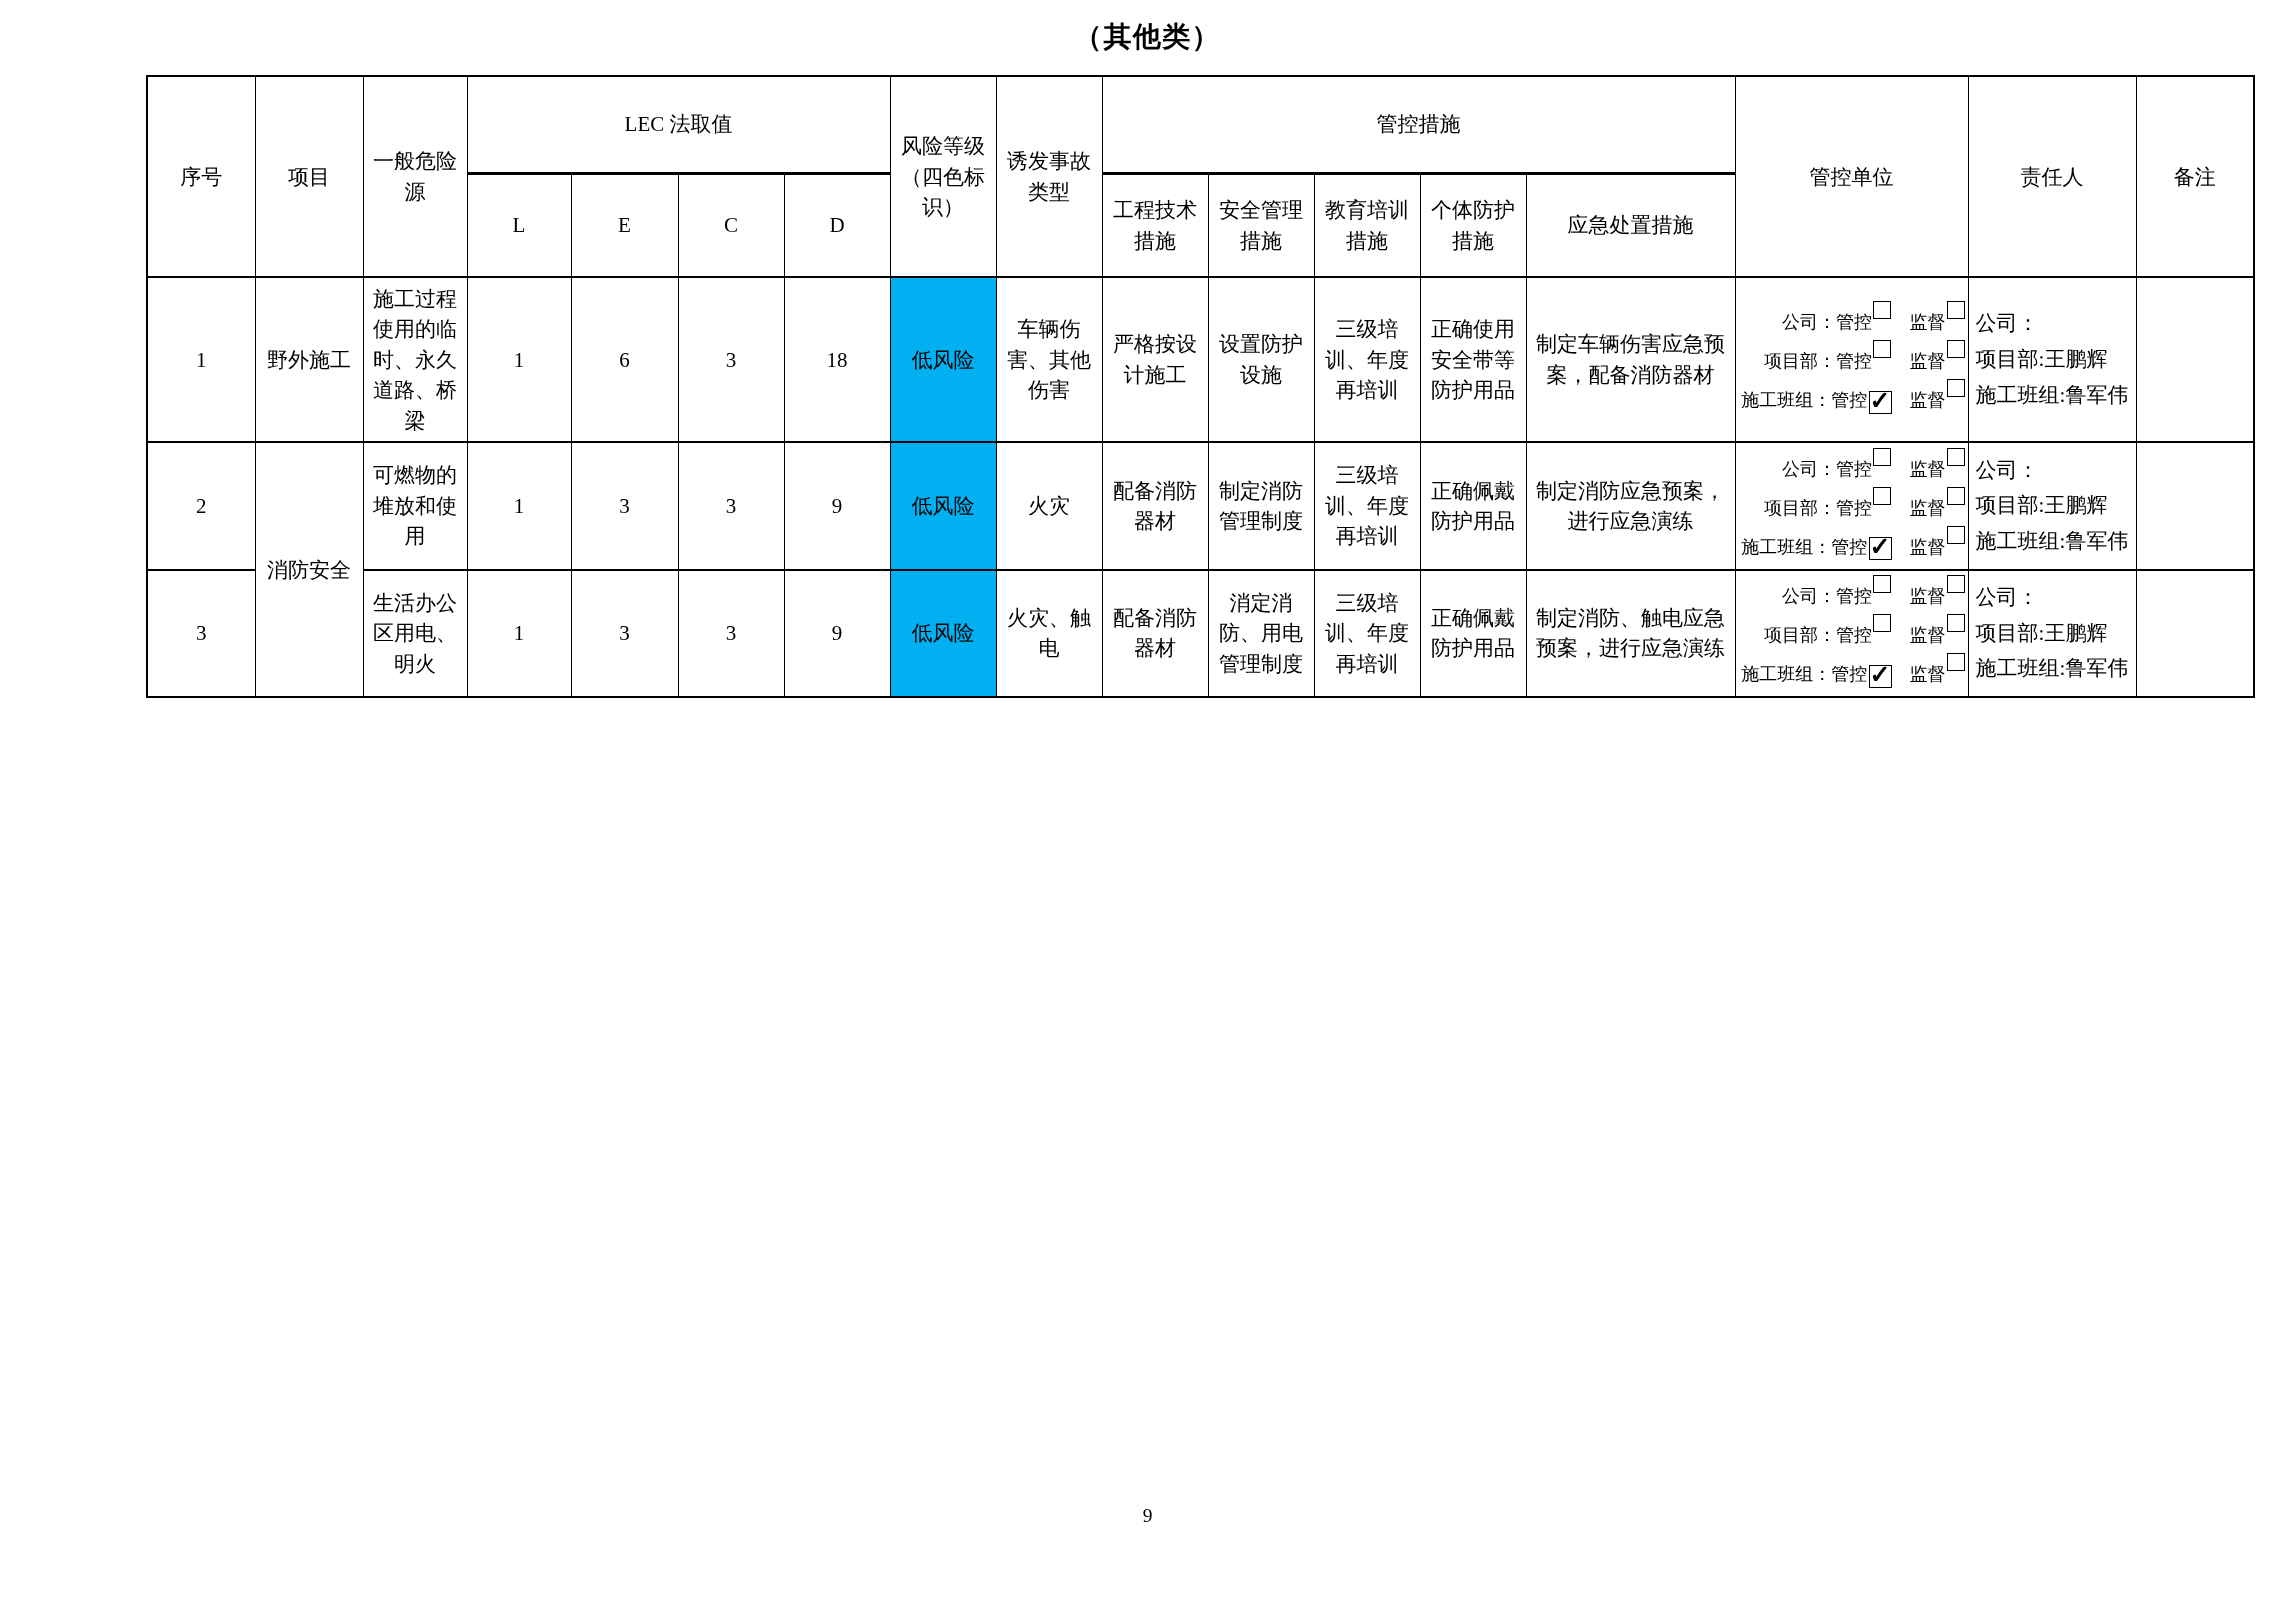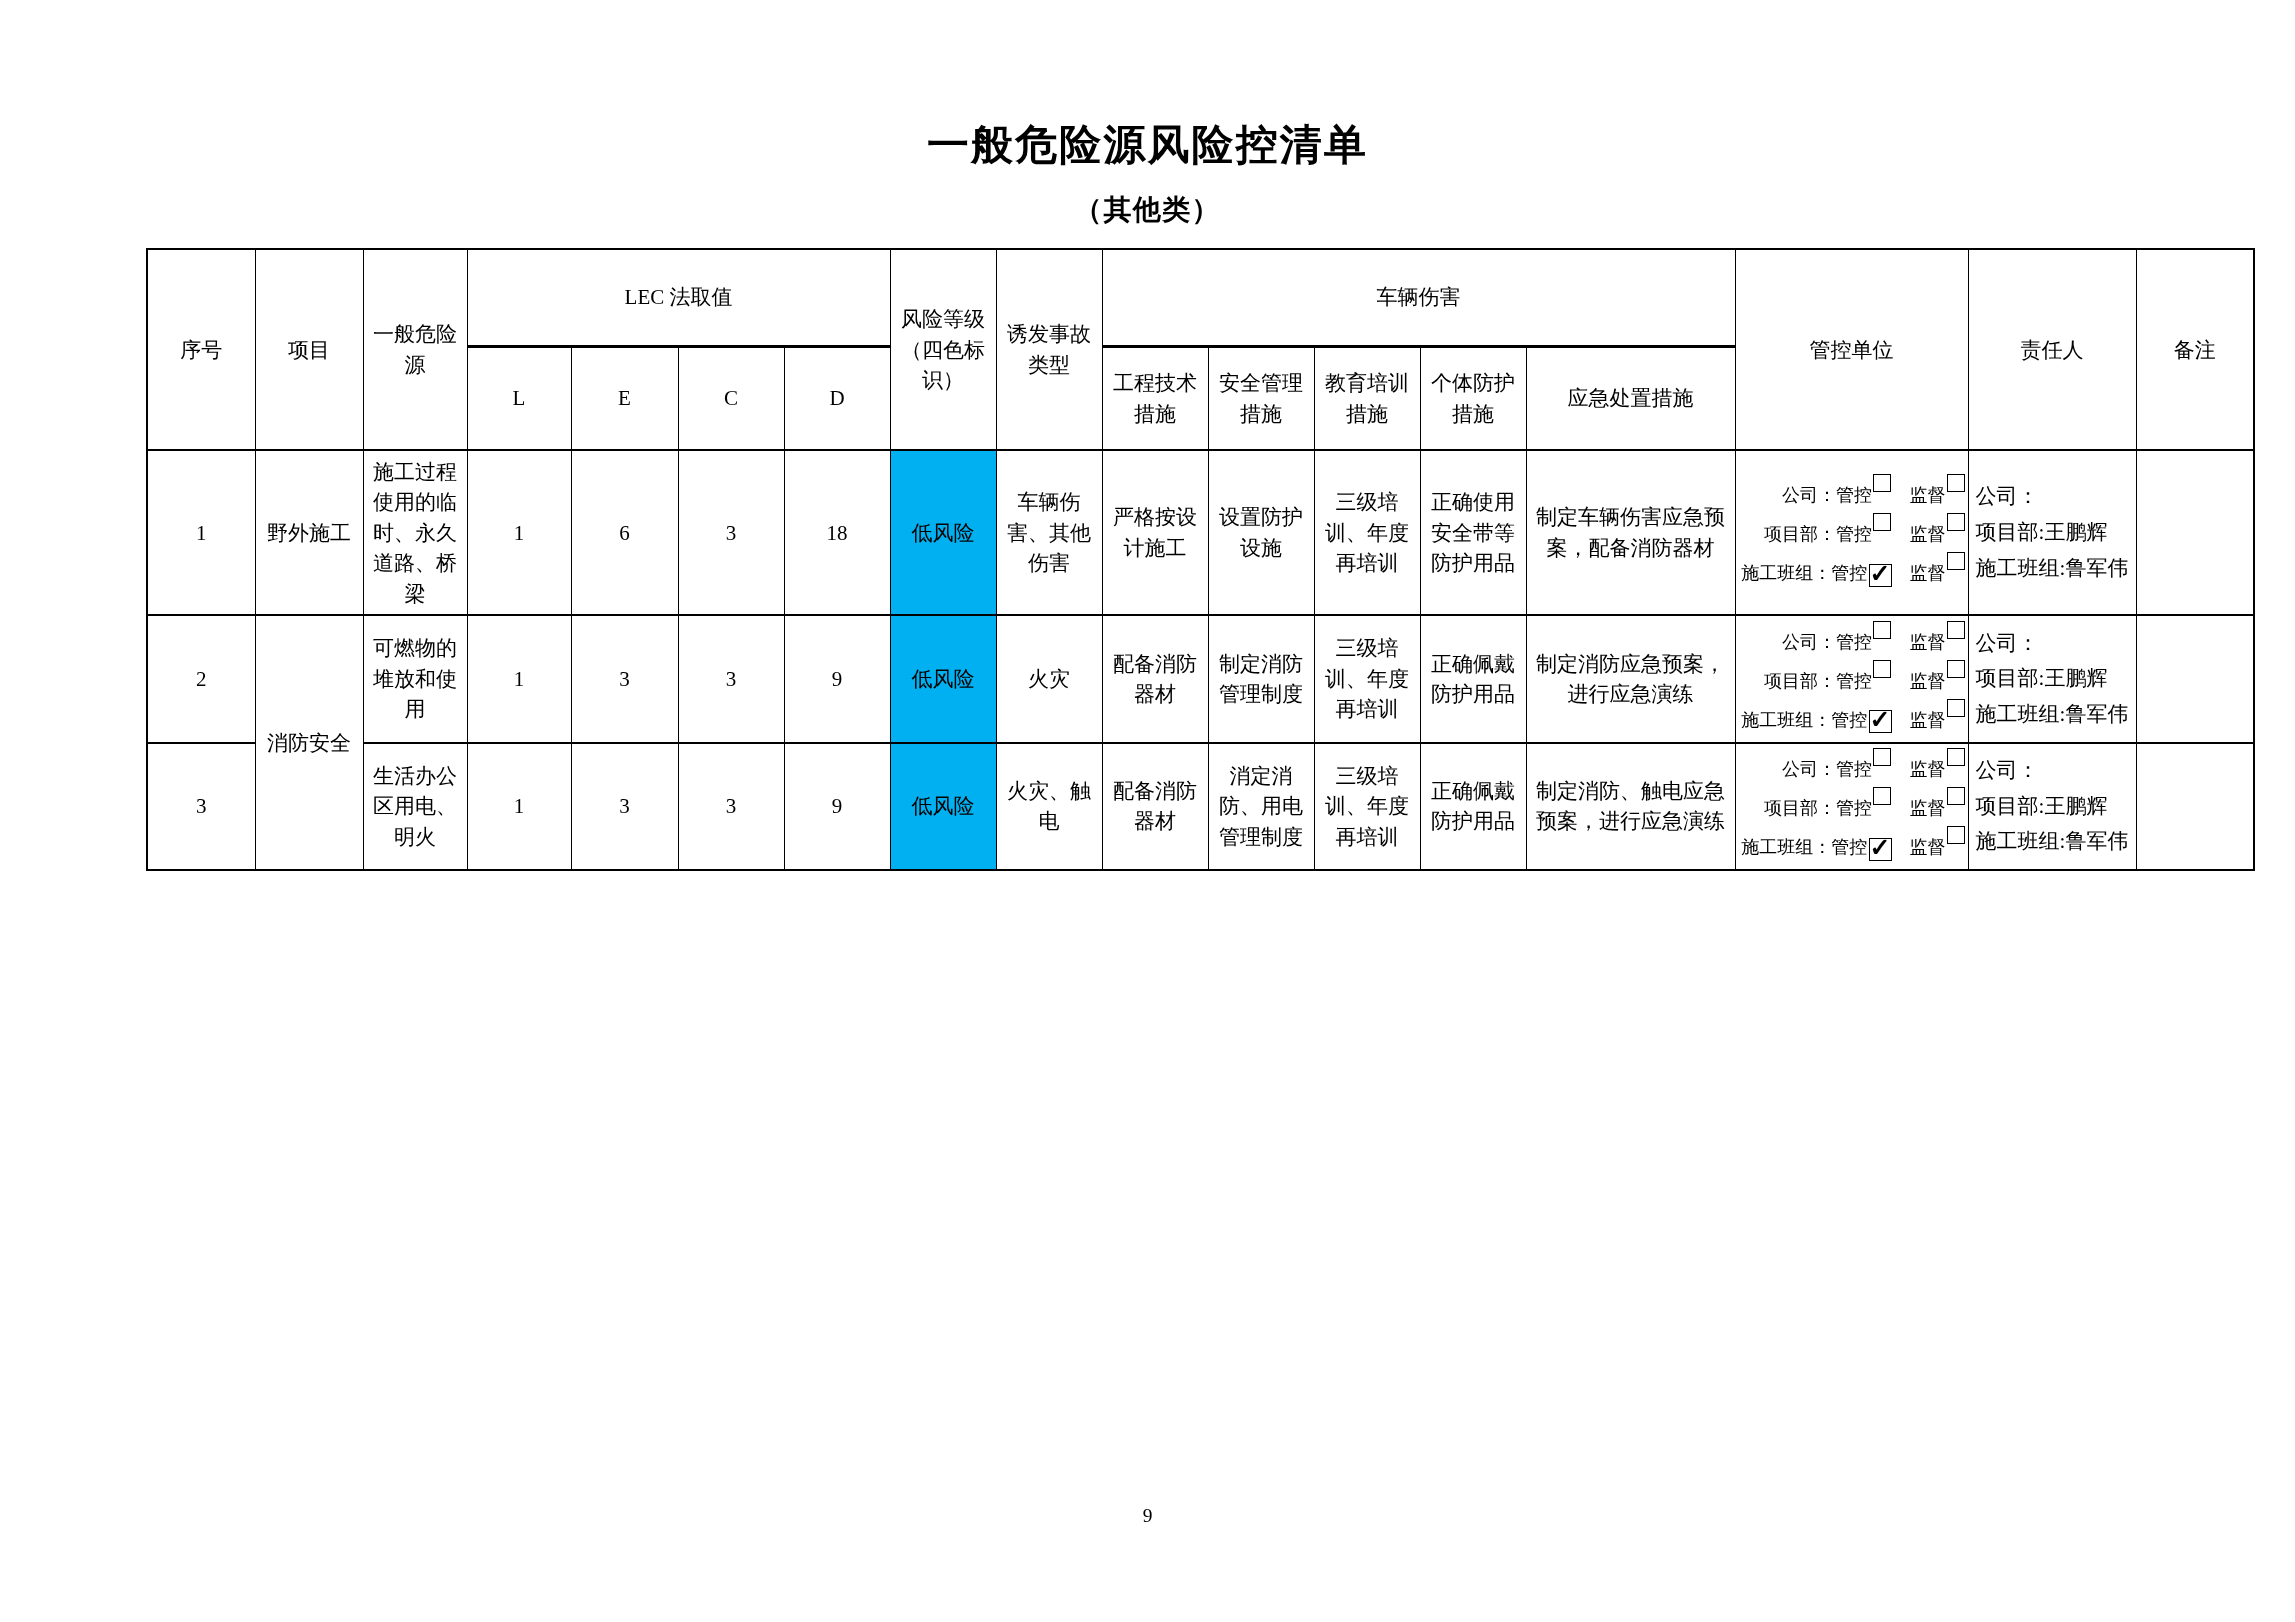--- a/index.html
+++ b/index.html
@@ -40,21 +40,20 @@
   }
   .cb[data-checked="true"]::after { content:"✓"; }
   .gap { display:inline-block; width:18px; }
   .footer { position:absolute; left:0; right:0; top:1505px; text-align:center; font-size:19.4px; }
 </style>
 </head>
 <body>
 
 <div class="page">
 
-  <h1 class="title">一般危险源风险控清单</h1>
   <div class="subtitle">（其他类）</div>
 
   <table class="risk">
     <colgroup>
       <col style="width:108px">
         <col style="width:108px">
         <col style="width:104px">
       <col style="width:104px">
         <col style="width:107px">
         <col style="width:106px">
@@ -71,21 +70,21 @@
         <col style="width:118px">
     </colgroup>
     <thead>
       <tr class="h1">
         <th rowspan="2">序号</th>
         <th rowspan="2">项目</th>
         <th rowspan="2">一般危险源</th>
         <th colspan="4">LEC 法取值</th>
         <th rowspan="2">风险等级（四色标识）</th>
         <th rowspan="2">诱发事故类型</th>
-        <th colspan="5">车辆伤害</th>
+        <th colspan="5">管控措施</th>
         <th rowspan="2">管控单位</th>
         <th rowspan="2">责任人</th>
         <th rowspan="2">备注</th>
       </tr>
       <tr class="h2">
         <th>L</th>
         <th>E</th>
         <th>C</th>
         <th>D</th>
         <th>工程技术措施</th>

